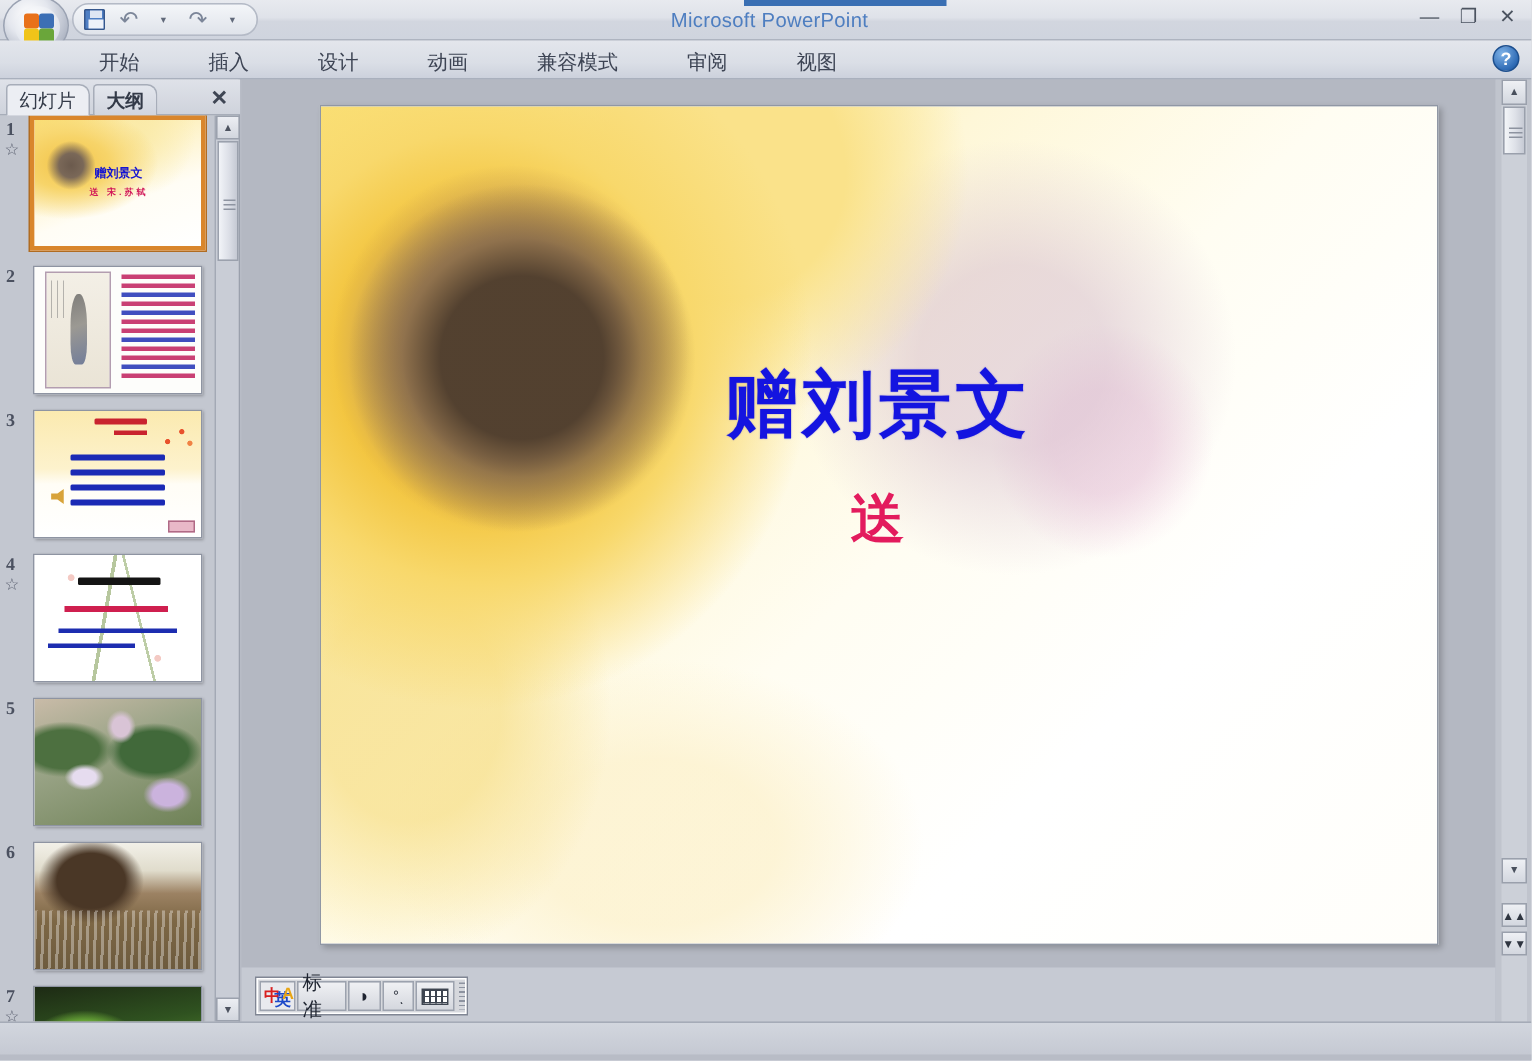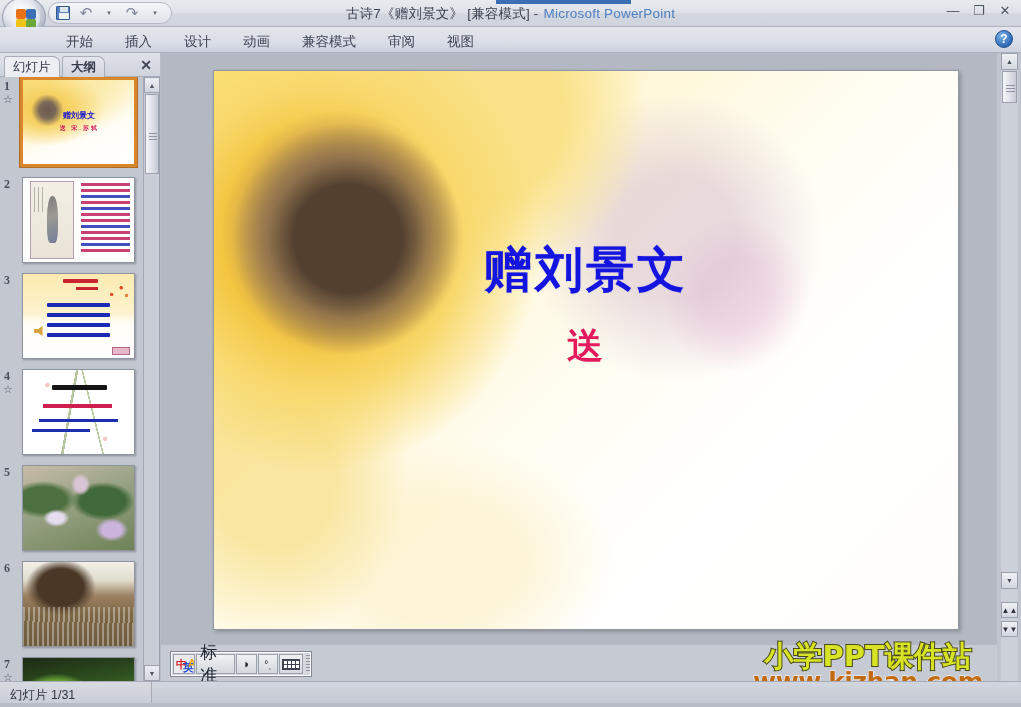--- a/index.html
+++ b/index.html
@@ -61,21 +61,21 @@
   .wbtns { position: absolute; right: 4px; top: 2px; display: flex; gap: 2px; }
   .wbtn { width: 24px; height: 17px; display:flex; align-items:center; justify-content:center;
           color:#4c5460; font-size: 13px; }
 
   
   .ribbon {
     position: absolute; left: 0; top: 27px; width: 1021px; height: 26px;
     background: linear-gradient(180deg,#e3e6ec 0%,#dadee6 60%,#ccd1dc 100%);
     border-bottom: 1px solid #a9b0bd;
   }
-  .rtabs { position:absolute; left: 50px; top: 3px; display:flex; gap: 0; }
+  .rtabs { position:absolute; left: 50px; top: 3px; display:flex; gap: 14px; }
   .rtab { padding: 3px 16px; font-size: 13.5px; color:#3d4454; cursor: default; border-radius: 3px 3px 0 0; }
   .help-icon {
     position:absolute; right: 8px; top: 3px; width: 18px; height: 18px; border-radius:50%;
     background: radial-gradient(circle at 35% 30%, #7fb3e8, #2f6bb5 70%, #1c4e8d 100%);
     color:#fff; font-size: 12px; font-weight: bold; display:flex; align-items:center; justify-content:center;
     border: 1px solid #1d4f8e;
   }
 
   
   .leftpanel {
@@ -209,21 +209,21 @@
 
   
   .mainbottom { position:absolute; left:161px; top:645px; width:836px; height:36px; background:#c6cad3; }
   .imebar { position:absolute; left:10px; top:7px; width:140px; height:24px;
             background:#d6d8dd; border:1px solid #fff; box-shadow: 0 0 0 1px #808694; display:flex; align-items:center; }
   .ime-inner { display:flex; align-items:center; gap:1px; padding:1px; }
   .ime-btn { height:20px; border:1px solid #9ca2ae; background:linear-gradient(180deg,#f0f1f4,#d4d7de);
              display:flex; align-items:center; justify-content:center; font-size:12px; color:#1e2430; }
   .ime-logo { width:24px; position:relative; background:#e9eaee; overflow:hidden; }
   .ime-logo .lz { position:absolute; font-size:11px; font-weight:bold; line-height:1; }
-  .ime-text { padding:0 3px; font-size:17px; }
+  .ime-text { padding:0 3px; font-size:13px; }
   .ime-moon { width:22px; }
   .ime-punc { width:22px; }
   .ime-kb { width:26px; }
   .kb-g { width:18px; height:11px; border:1px solid #3d4450; background:#fff;
           background-image: repeating-linear-gradient(90deg,#3d4450 0 1px, transparent 1px 4px),
                             repeating-linear-gradient(0deg,#3d4450 0 1px, transparent 1px 4px); }
   .ime-grip { width:4px; height:18px; margin-left:2px;
               background: repeating-linear-gradient(180deg,#8d93a0 0 1px, transparent 1px 3px); }
 
   .watermark { position:absolute; right:14px; top:-3px; text-align:center; line-height:1; }
@@ -278,21 +278,20 @@
     <div class="qat-btn">
         <span class="floppy"></span>
       </div>
     <div class="qat-btn undo-g">↶</div>
     <div class="qat-btn tiny-caret">▾</div>
     <div class="qat-btn undo-g">↷</div>
     <div class="qat-btn tiny-caret">▾</div>
   </div>
 
   <div class="title-text">
-    <span>古诗7《赠刘景文》 [兼容模式] -</span>
     <span class="ppname">Microsoft PowerPoint</span>
   </div>
 
   <div class="wbtns">
     <div class="wbtn">—</div>
     <div class="wbtn">❐</div>
     <div class="wbtn">✕</div>
   </div>
 </div>
 
@@ -446,36 +445,31 @@
       <div class="ime-btn ime-text">标准</div>
       <div class="ime-btn ime-moon">◗</div>
       <div class="ime-btn ime-punc" style="font-size:10px;">°ͺ</div>
       <div class="ime-btn ime-kb">
           <span class="kb-g"></span>
         </div>
     </div>
     <div class="ime-grip"></div>
   </div>
 
-  <div class="watermark">
-    <div class="wm1">小学PPT课件站</div>
-    <div class="wm2">www.kjzhan.com</div>
-  </div>
 </div>
 
 <div class="rsb">
   <div class="rsb-track"></div>
   <div class="rsb-arrow" style="top:0">▲</div>
   <div class="rsb-thumb">
     <i style="top:13px"></i>
       <i style="top:16px"></i>
       <i style="top:19px"></i>
   </div>
   <div class="rsb-arrow" style="top:519px">▼</div>
   <div class="rsb-dbl" style="top:549px">▲▲</div>
   <div class="rsb-dbl" style="top:568px">▼▼</div>
 </div>
 
 <div class="statusbar">
-  <div class="status-cell">幻灯片 1/31</div>
   <div class="status-rest"></div>
 </div>
 <div class="bottom-edge"></div>
 
 </body></html>

